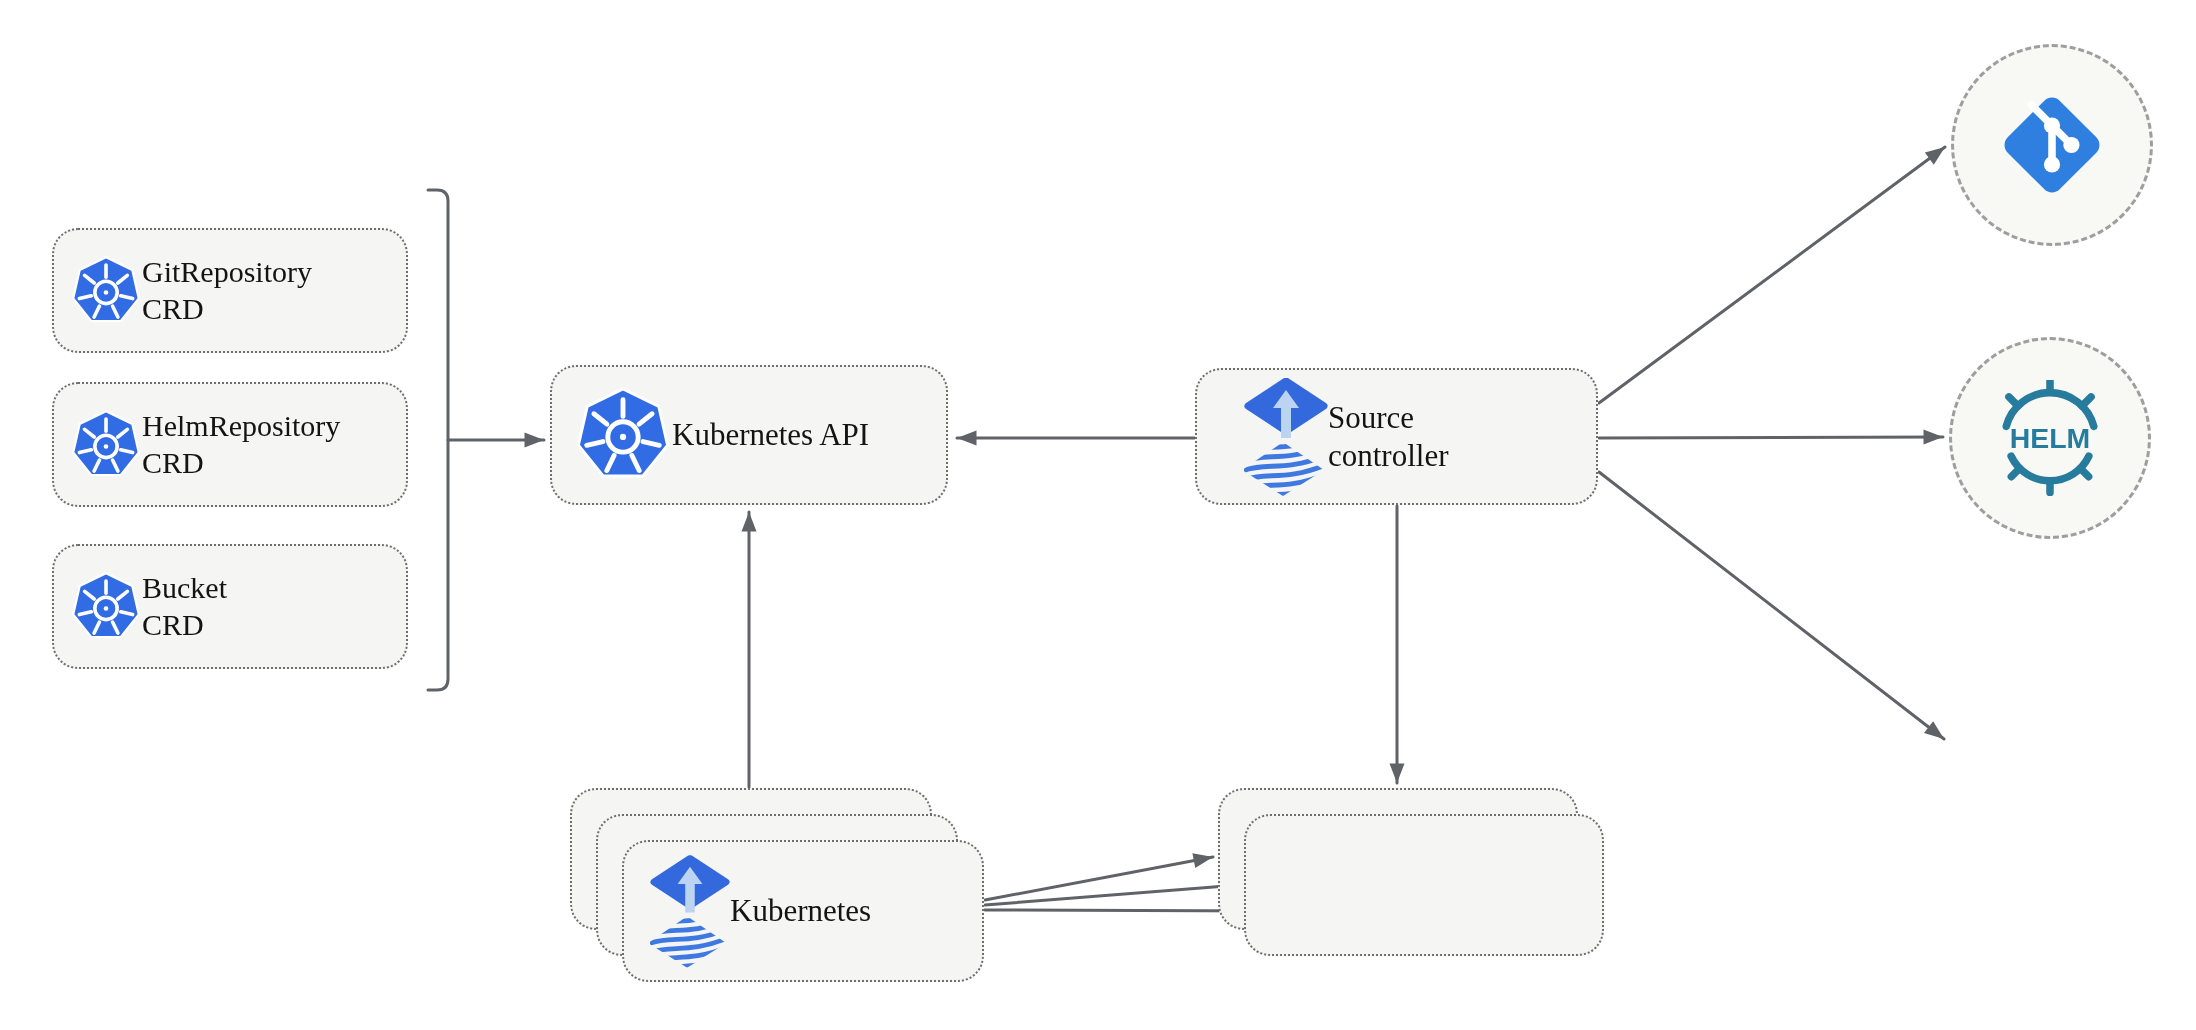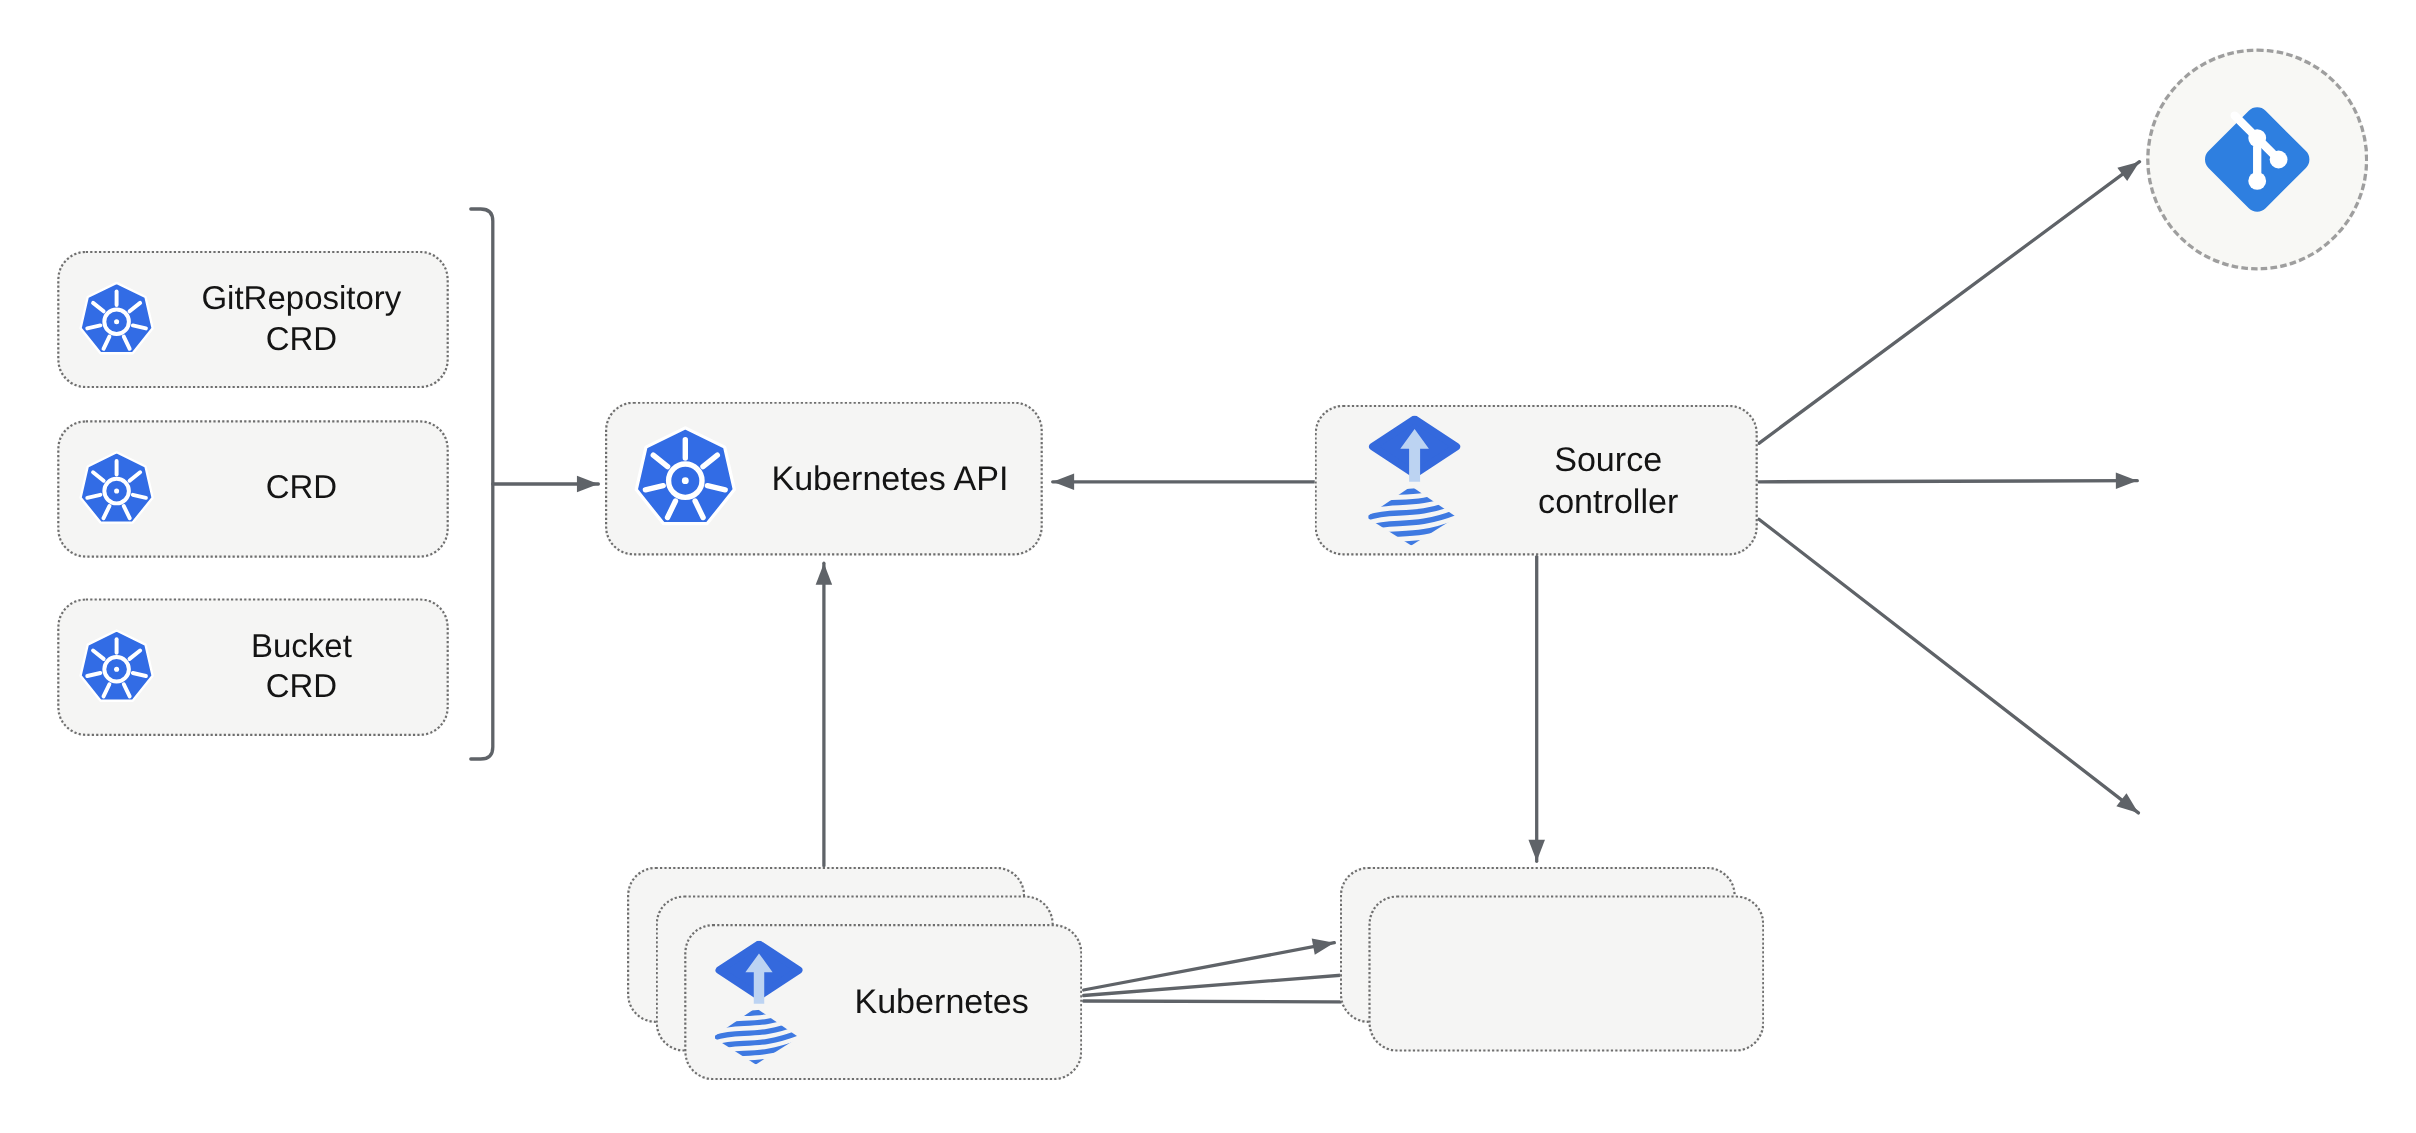--- a/index.html
+++ b/index.html
@@ -4,21 +4,21 @@
 <style>
   html,body{margin:0;padding:0;background:#ffffff;}
   .canvas{position:relative;width:2196px;height:1030px;background:#ffffff;overflow:hidden;
           font-family:"Liberation Sans",sans-serif;color:#141414;}
   .connectors{position:absolute;left:0;top:0;z-index:0;}
   .node{position:absolute;background:#F5F5F4;border:2.5px dotted #6E6E6E;border-radius:26px;
         display:flex;align-items:center;box-sizing:border-box;z-index:2;}
   .ghost{position:absolute;background:#F5F5F4;border:2.5px dotted #6E6E6E;border-radius:26px;
          box-sizing:border-box;z-index:1;}
   .node .icon{flex:0 0 auto;display:flex;align-items:center;}
-  .node .label{flex:1 1 auto;text-align:center;font-size:30px;line-height:1.22;color:#141414;}
+  .node .label{flex:1 1 auto;text-align:left;font-size:30px;line-height:1.22;color:#141414;font-family:Liberation Serif, serif;}
   .node .label.big{font-size:31px;}
   .circle{position:absolute;width:202px;height:202px;border-radius:50%;background:#F8F8F5;
           border:3px dashed #9E9E9E;display:flex;align-items:center;justify-content:center;
           box-sizing:border-box;z-index:2;}
   .defs-holder{position:absolute;width:0;height:0;overflow:hidden;}
 </style>
 </head>
 <body>
 
 <div class="canvas">
@@ -111,20 +111,21 @@
     </div>
   </div>
 
   <div class="node" style="left:52px;top:382px;width:356px;height:125px;">
     <span class="icon" style="margin-left:16px;">
       <svg width="72" height="72" viewBox="0 0 100 100">
           <use href="#sym-k8s"></use>
         </svg>
     </span>
     <div class="label">
+      <div>HelmRepository</div>
       <div>CRD</div>
     </div>
   </div>
 
   <div class="node" style="left:52px;top:544px;width:356px;height:125px;">
     <span class="icon" style="margin-left:16px;">
       <svg width="72" height="72" viewBox="0 0 100 100">
           <use href="#sym-k8s"></use>
         </svg>
     </span>
@@ -156,20 +157,37 @@
   </div>
 
   <div class="circle" style="left:1951px;top:44px;">
     <span style="display:flex;">
       <svg width="108" height="108" viewBox="0 0 100 100">
           <use href="#sym-git"></use>
         </svg>
     </span>
   </div>
 
+  <div class="circle" style="left:1949px;top:337px;">
+    <span style="display:flex;">
+      <svg width="116" height="116" viewBox="0 0 100 100">
+        <g stroke="#277C9D" stroke-width="6.5" fill="none" stroke-linecap="round">
+          <path d="M12.3,39.9 A39,39 0 0 1 87.7,39.9"></path>
+          <path d="M16.5,65.6 A37,37 0 0 0 83.5,65.6"></path>
+          <path d="M50,10 L50,1"></path>
+          <path d="M77.6,22.4 L85.4,14.6"></path>
+          <path d="M22.4,22.4 L14.6,14.6"></path>
+          <path d="M50,87 L50,97"></path>
+          <path d="M23.8,76.2 L16.7,83.3"></path>
+          <path d="M76.2,76.2 L83.3,83.3"></path>
+        </g>
+        <text x="50" y="58.5" text-anchor="middle" font-size="24.5" font-weight="bold" fill="#277C9D" font-family="Liberation Sans, sans-serif">HELM</text>
+      </svg>
+    </span>
+  </div>
 
 
   <div class="ghost" style="left:570px;top:788px;width:362px;height:142px;"></div>
   <div class="ghost" style="left:596px;top:814px;width:362px;height:142px;"></div>
   <div class="node" style="left:622px;top:840px;width:362px;height:142px;">
     <span class="icon" style="margin-left:26px;">
       <svg width="80" height="113" viewBox="0 0 84 118">
           <use href="#sym-flux"></use>
         </svg>
     </span>

